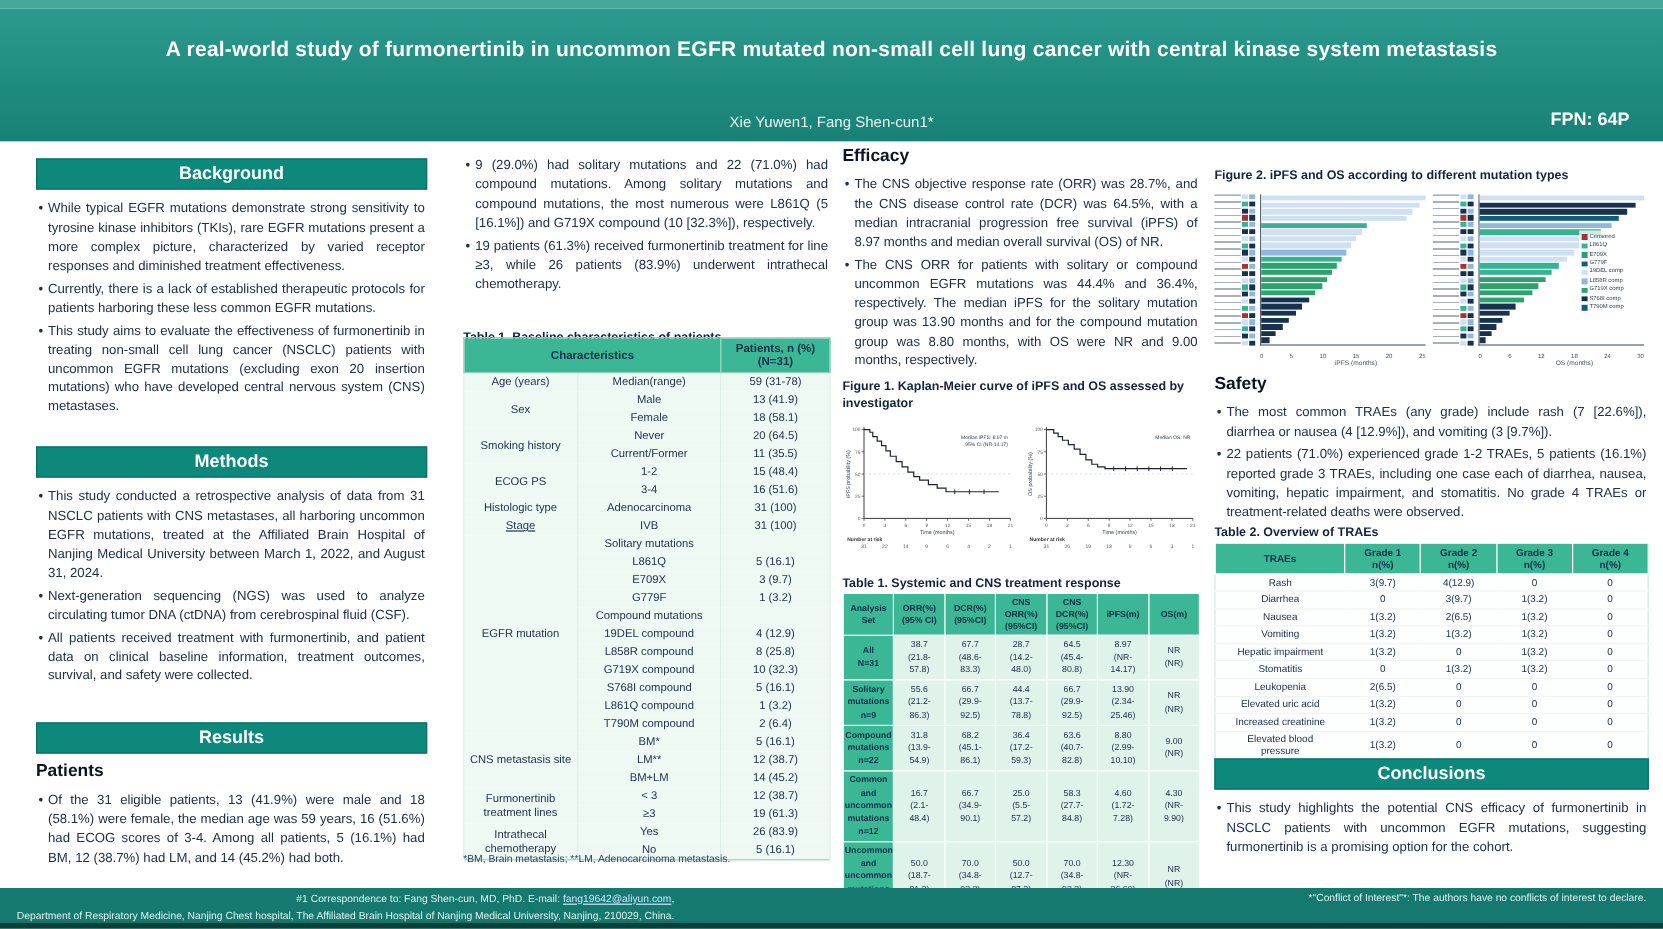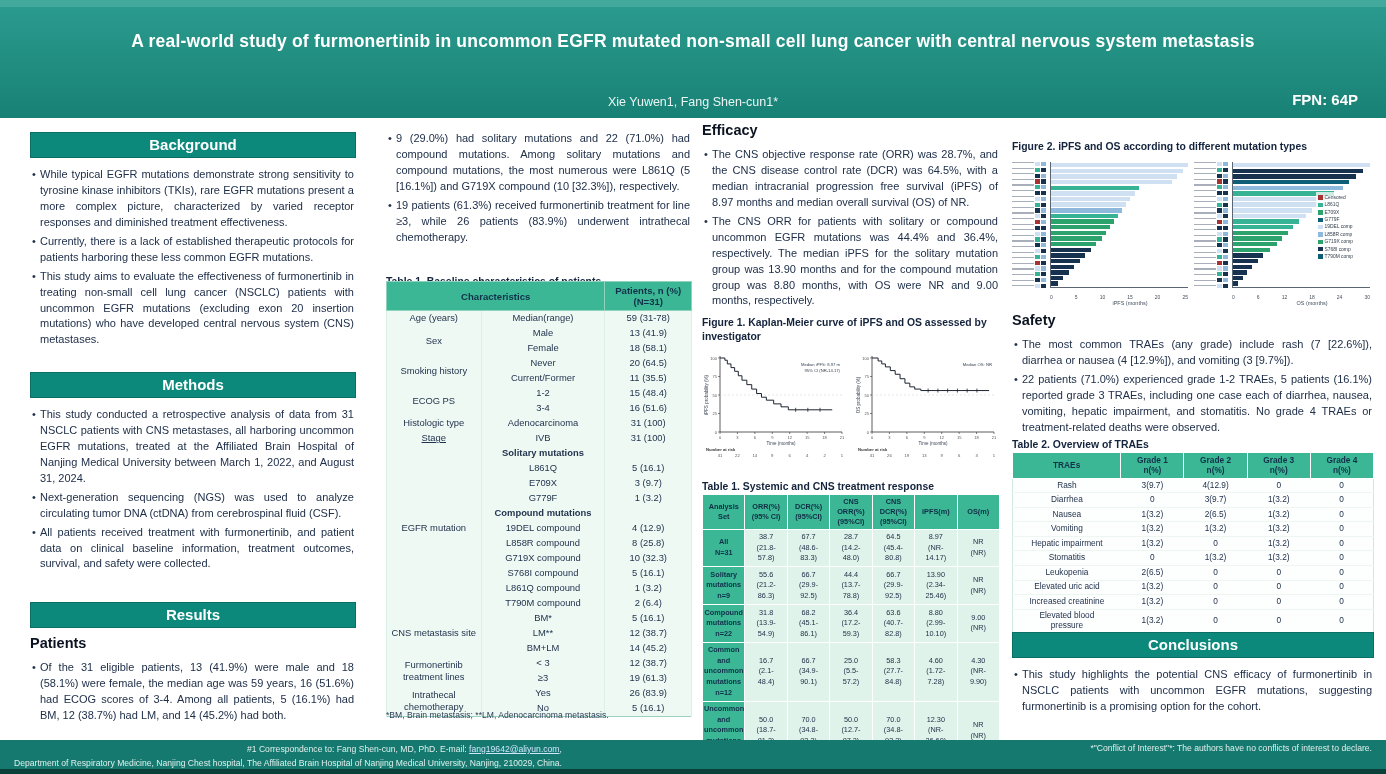--- a/index.html
+++ b/index.html
@@ -29,21 +29,21 @@
   .subhead{font-size:14.5px;font-weight:bold;color:#0c1320;}
   .tcap{font-size:10.4px;font-weight:bold;color:#13233c;line-height:1.3;}
   .footnote{font-size:8.6px;color:#2c3c55;}
   
   table{border-collapse:collapse;width:100%;}
   .btable{font-size:9.4px;color:#23344e;border:1px solid #9ad2c0;}
   .btable th{background:#3cb795;color:#113049;font-weight:bold;padding:3px 2px;
              border:1px solid #8fd3bd;font-size:9.6px;white-space:pre-line;}
   .btable td{background:#eef9f4;border-left:1px solid #d9f1e7;border-right:1px solid #d9f1e7;
              padding:1.4px 2px;text-align:center;line-height:1.3;}
-  .btable td.b{font-weight:bold;}
+  .btable td.b{font-weight:normal;}
   .rtable{font-size:7.3px;color:#1c2c45;table-layout:fixed;}
   .rtable th{background:#3cb795;color:#0f2c44;font-weight:bold;border:1px solid #fff;
              padding:2px 1px;font-size:7.3px;white-space:pre-line;line-height:1.35;}
   .rtable td{background:#dff3ea;border:1px solid #fff;padding:2.5px 1px;text-align:center;
              line-height:1.45;white-space:pre-line;}
   .rtable td.lbl{background:#3cb795;font-weight:bold;color:#10304a;}
   .ttable{font-size:8.3px;color:#22324c;border:1px solid #cfe9df;}
   .ttable th{background:#3cb795;color:#113049;font-weight:bold;padding:2px 1px;
              border:1px solid #fff;white-space:pre-line;line-height:1.25;}
   .ttable td{padding:1.8px 2px;text-align:center;background:#fdfefe;border-top:1px solid #eef6f1;
@@ -73,21 +73,21 @@
   .f-left{position:absolute;left:14px;top:3px;line-height:1.6;text-align:right;}
   .f-right{position:absolute;right:14px;top:3px;}
   .email{color:#cfe6ff;text-decoration:underline;cursor:pointer;}
 </style>
 </head>
 <body>
 
 <div class="poster">
 
   <div class="hdr">
-    <div class="title">A real-world study of furmonertinib in uncommon EGFR mutated non-small cell lung cancer with central nervous system metastasis</div>
+    <div class="title">A real-world study of furmonertinib in uncommon EGFR mutated non-small cell lung cancer with central kinase system metastasis</div>
     <div class="authors">Xie Yuwen1, Fang Shen-cun1*</div>
     <div class="fpn">FPN: 64P</div>
   </div>
 
   <div class="main">
 
     <div class="col c1">
       <div class="abs" style="top:14px">
         <div class="secbar">Background</div>
         <ul class="bullets">

